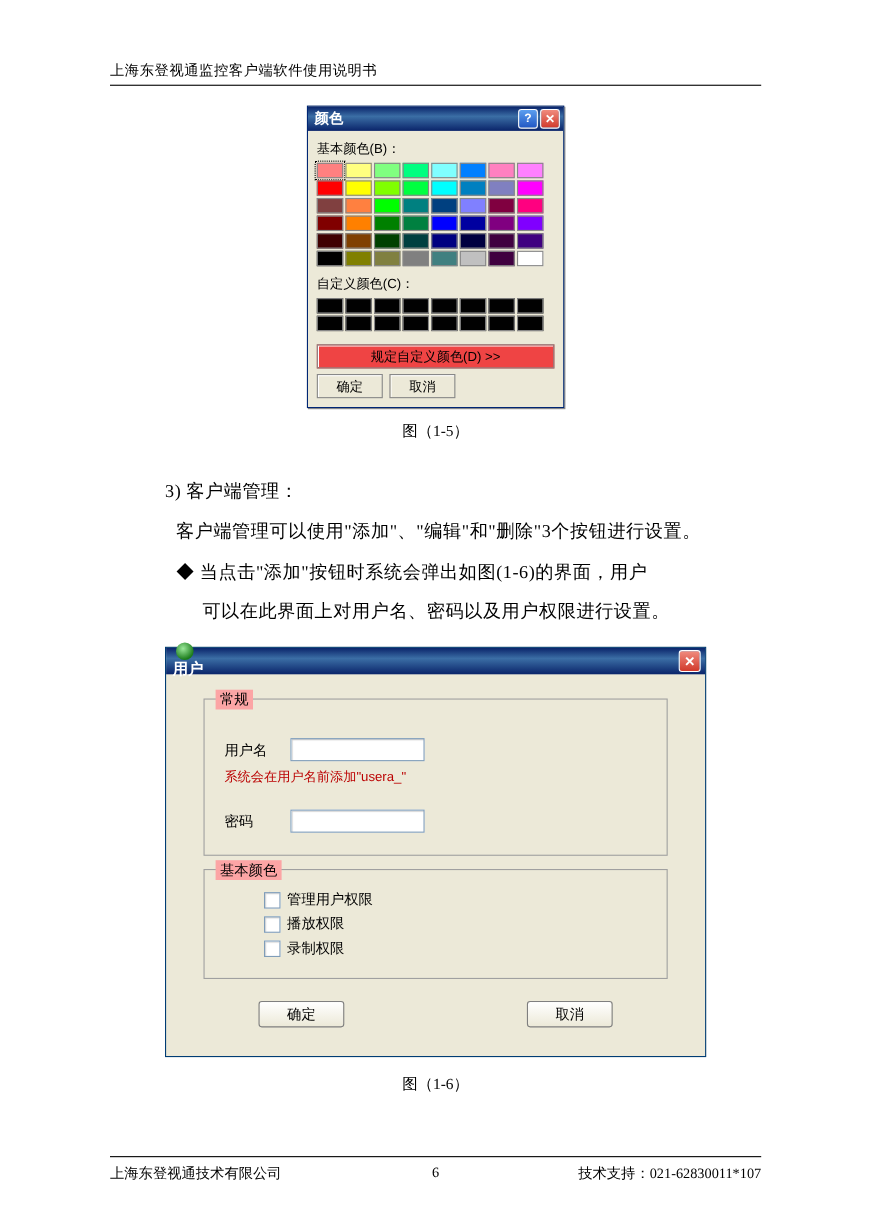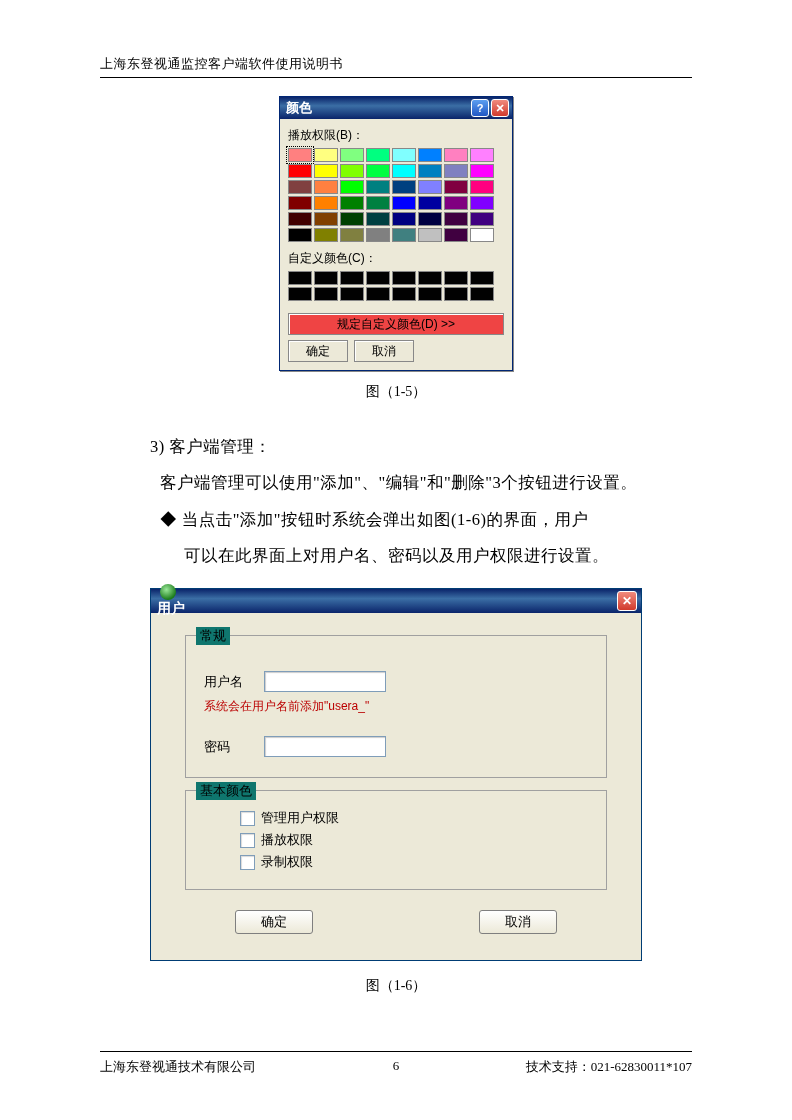--- a/index.html
+++ b/index.html
@@ -142,21 +142,21 @@
   }
   .ud-body { padding: 22px 34px 22px 34px; }
   .fieldset {
     border: 1px solid #a0a0a0;
     padding: 14px 18px 14px 18px;
     margin-bottom: 12px;
     position: relative;
   }
   .fieldset-legend {
     position:absolute; top:-9px; left:10px;
-    background:#0f766e;
+    background:#fca5a5;
     padding: 0 4px;
     font-size:13px;
   }
   .form-row { display:flex; align-items:center; margin-bottom:6px;margin-top:21px; }
   .form-label { width:60px; font-size:13px; text-align:left; }
   .text-input {
     width: 120px; height:19px;
     background:#fff;
     border:1px solid #7f9db9;
     box-shadow: inset 1px 1px 1px rgba(0,0,0,0.2);
@@ -202,21 +202,21 @@
 
   <div class="color-dialog">
     <div class="titlebar-blue">
       <span>颜色</span>
       <div class="titlebar-buttons">
         <div class="tb-btn tb-help">?</div>
         <div class="tb-btn tb-close">✕</div>
       </div>
     </div>
     <div class="cd-body">
-      <div class="cd-label">播放权限(B)：</div>
+      <div class="cd-label">基本颜色(B)：</div>
       <div class="cd-grid" id="basic-grid">
           <div class="cd-row">
             <div class="cd-swatch selected" style="background: rgb(255, 128, 128);"></div>
             <div class="cd-swatch" style="background: rgb(255, 255, 128);"></div>
             <div class="cd-swatch" style="background: rgb(128, 255, 128);"></div>
             <div class="cd-swatch" style="background: rgb(0, 255, 128);"></div>
             <div class="cd-swatch" style="background: rgb(128, 255, 255);"></div>
             <div class="cd-swatch" style="background: rgb(0, 128, 255);"></div>
             <div class="cd-swatch" style="background: rgb(255, 128, 192);"></div>
             <div class="cd-swatch" style="background: rgb(255, 128, 255);"></div>

